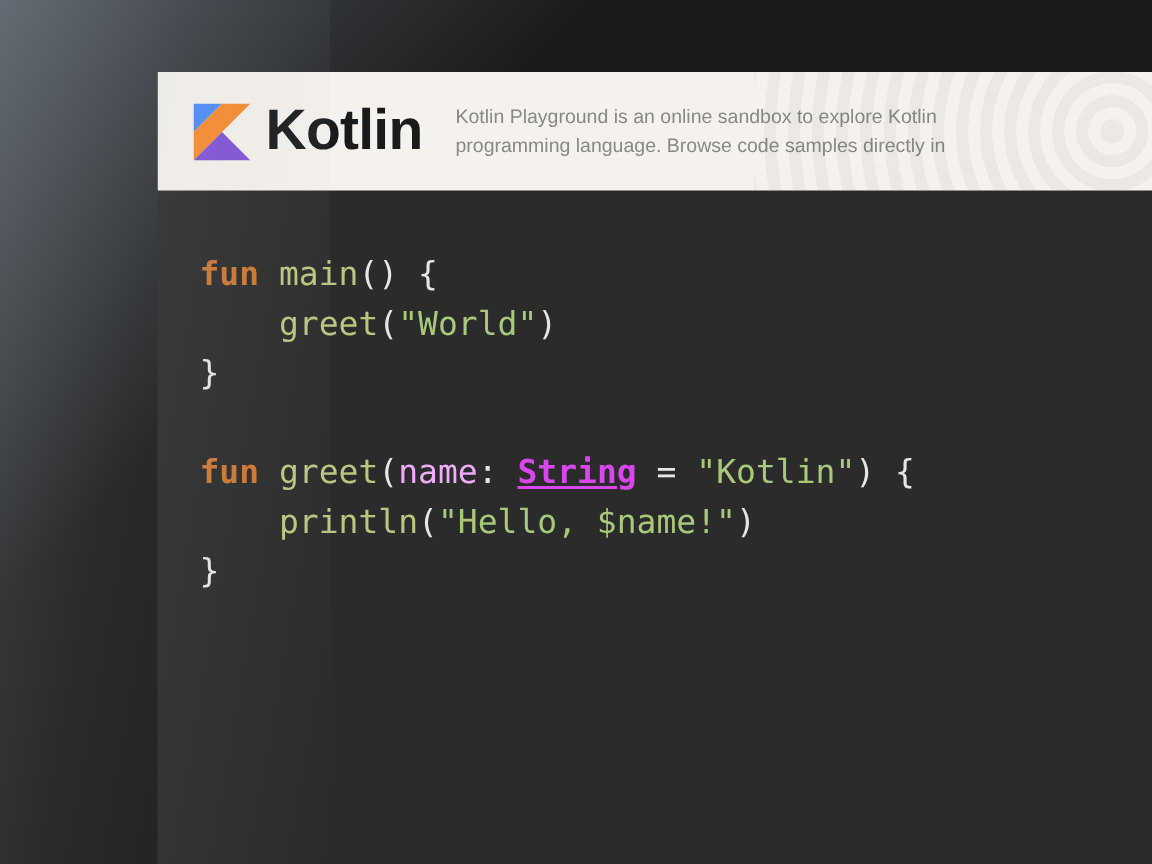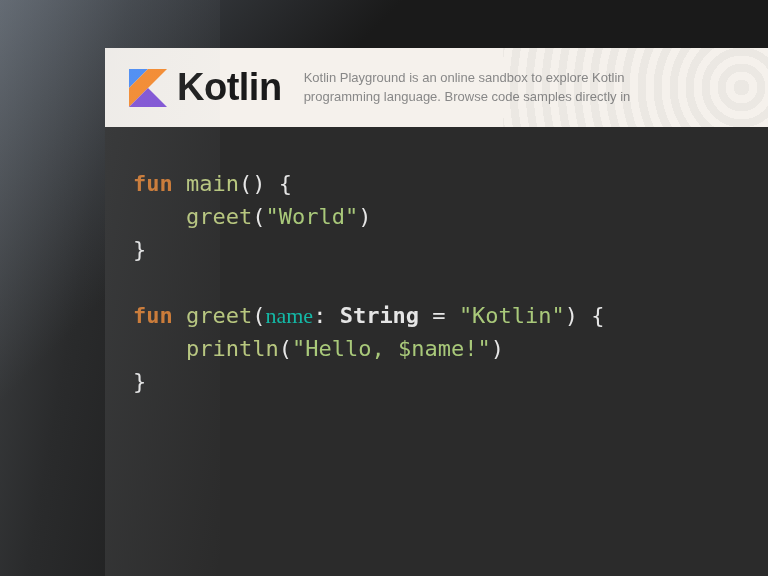--- a/index.html
+++ b/index.html
@@ -71,22 +71,22 @@
       line-height: 1.5;
       color: #e6e6e6;
       font-weight: 500;
     }
     .code-line {
       white-space: pre;
     }
     .kw { color: #cc7832; font-weight: 600; }
     .fn { color: #b8c77f; }
     .str { color: #a9c97a; }
-    .type { color: #e5e5e5; font-weight: 700; }
-    .param { color: #14b8a6; font-family: Liberation Serif, serif; }
+    .type { color: #d946ef; font-weight: 700; text-decoration: underline; }
+    .param { color: #f0abfc; }
     .punct { color: #e6e6e6; }
     .glare {
       position: absolute;
       top: 0; left: 0;
       width: 220px; height: 576px;
       background: linear-gradient(100deg, rgba(180,190,200,0.25) 0%, rgba(180,190,200,0.1) 40%, transparent 100%);
       pointer-events: none;
     }
   </style>
 </head>

